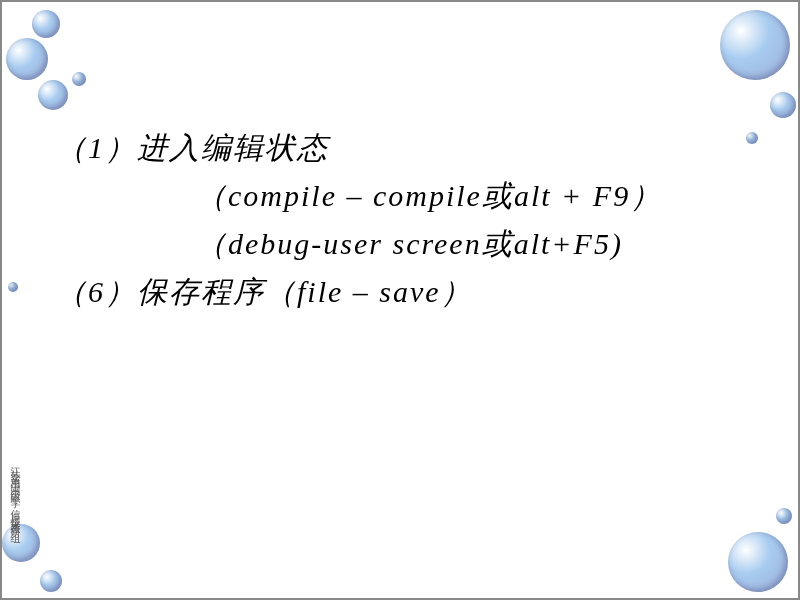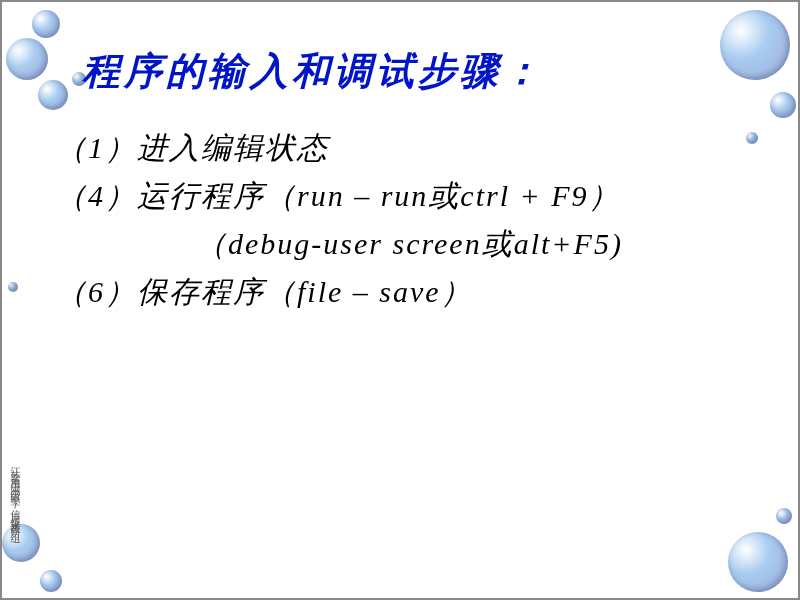--- a/index.html
+++ b/index.html
@@ -96,24 +96,23 @@
     <div class="bubble b5"></div>
     <div class="bubble b6"></div>
     <div class="bubble b7"></div>
     <div class="bubble b8"></div>
     <div class="bubble b9"></div>
     <div class="bubble b10"></div>
     <div class="bubble b11"></div>
     <div class="bubble b12"></div>
   </div>
 
-  <div class="title">程序的输入和调试步骤：</div>
 
   <div class="content">
     <div class="line">（1）进入编辑状态</div>
-    <div class="line">（4）运行程序（run – run或ctrl + F9）</div>
+    <div class="line sub">（compile – compile或alt + F9）</div>
     <div class="line sub">（debug-user screen或alt+F5)</div>
     <div class="line">（6）保存程序（file – save）</div>
   </div>
 
   <div class="vtext">江苏省梅山高级中学 信息技术教研组</div>
 
 </div>
 
 </body></html>

